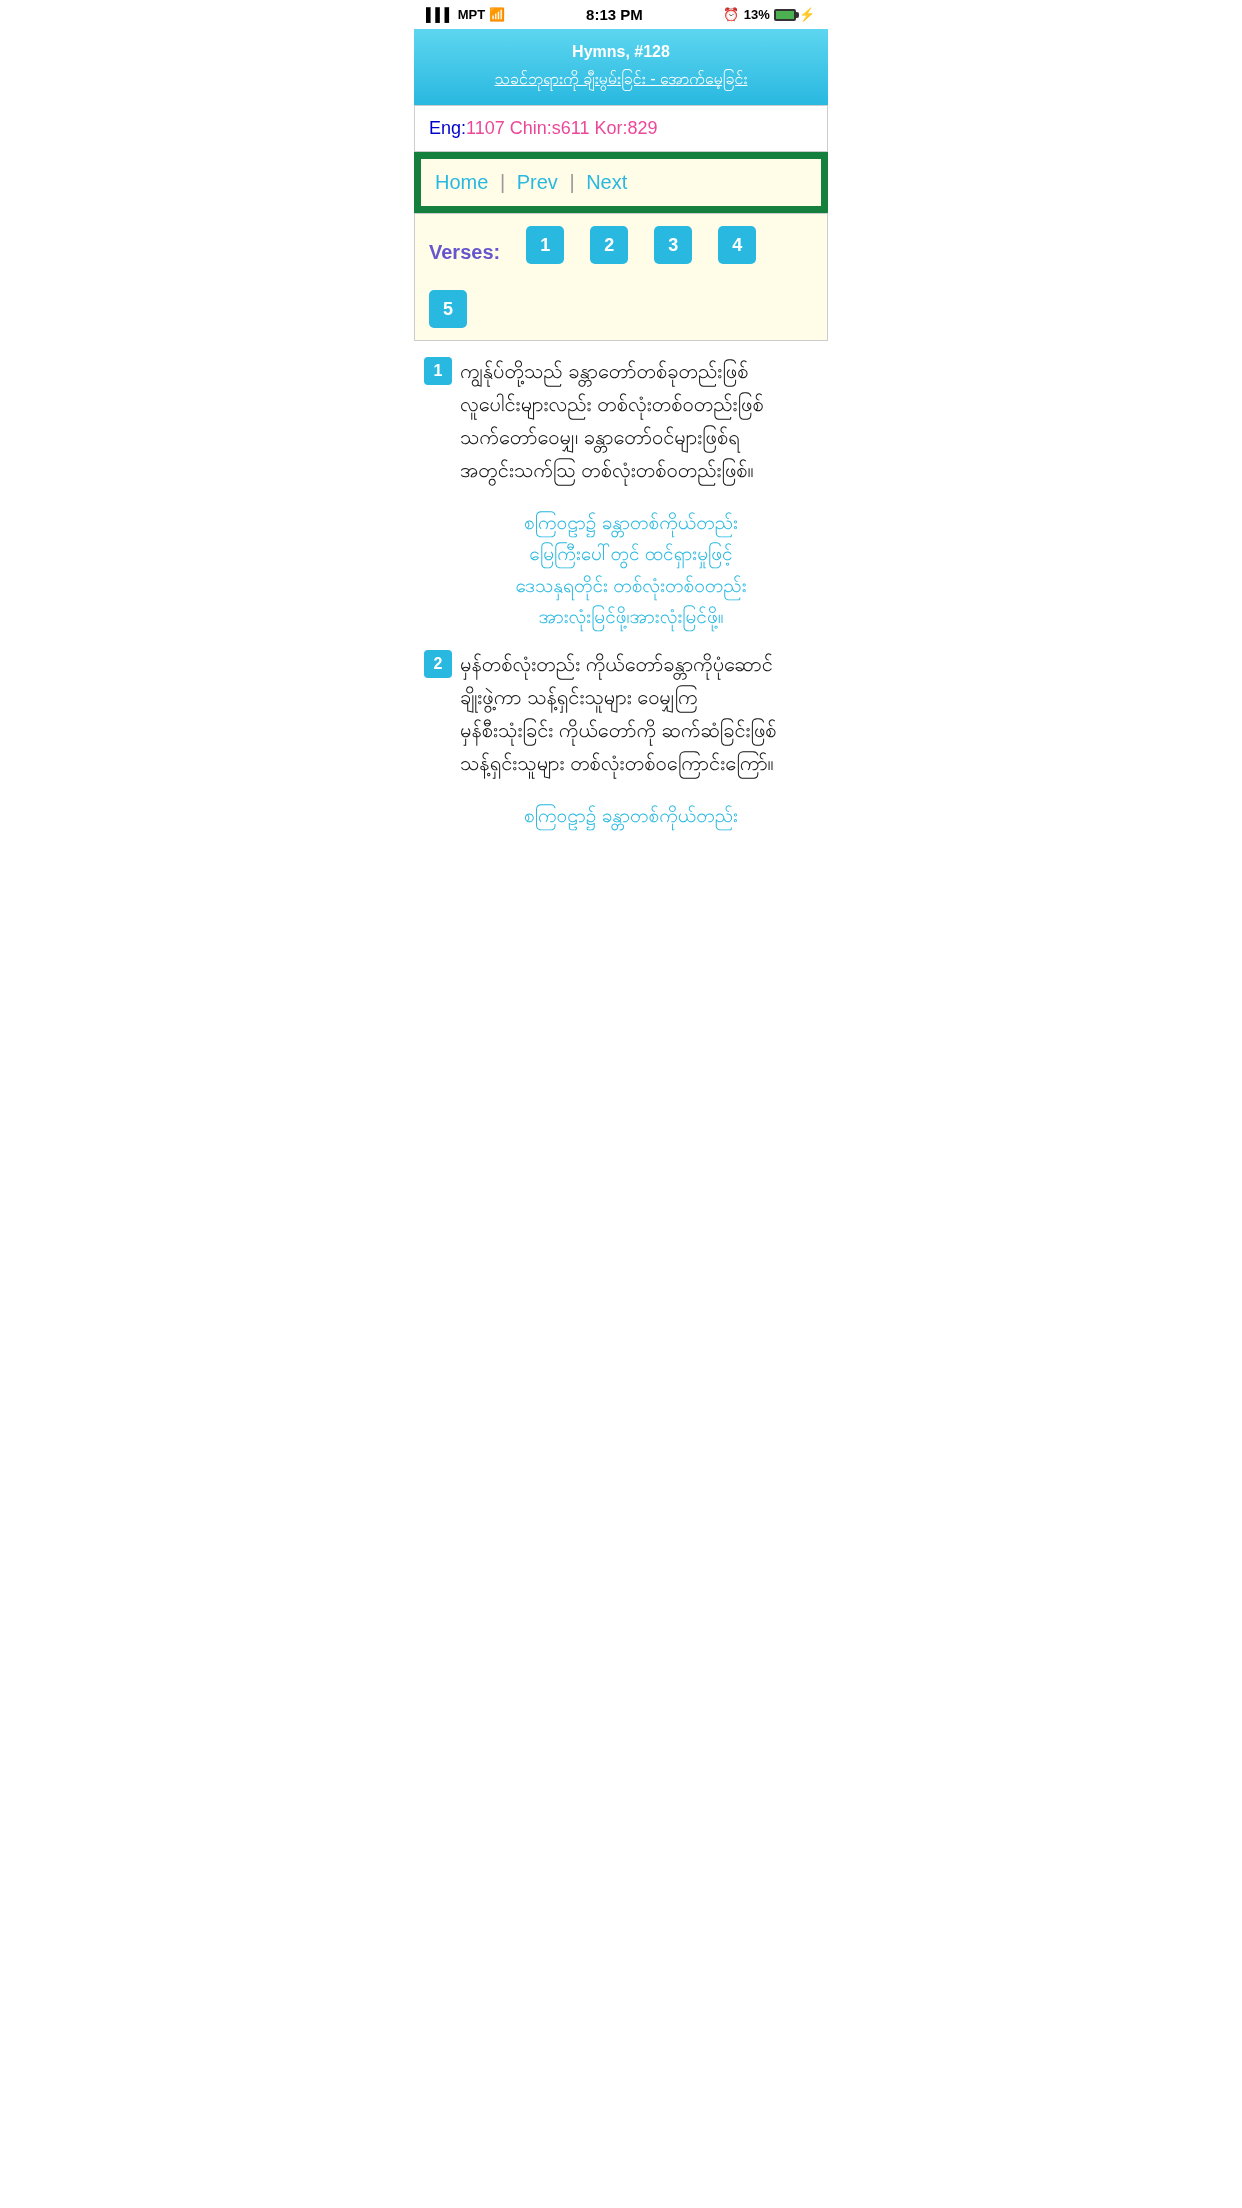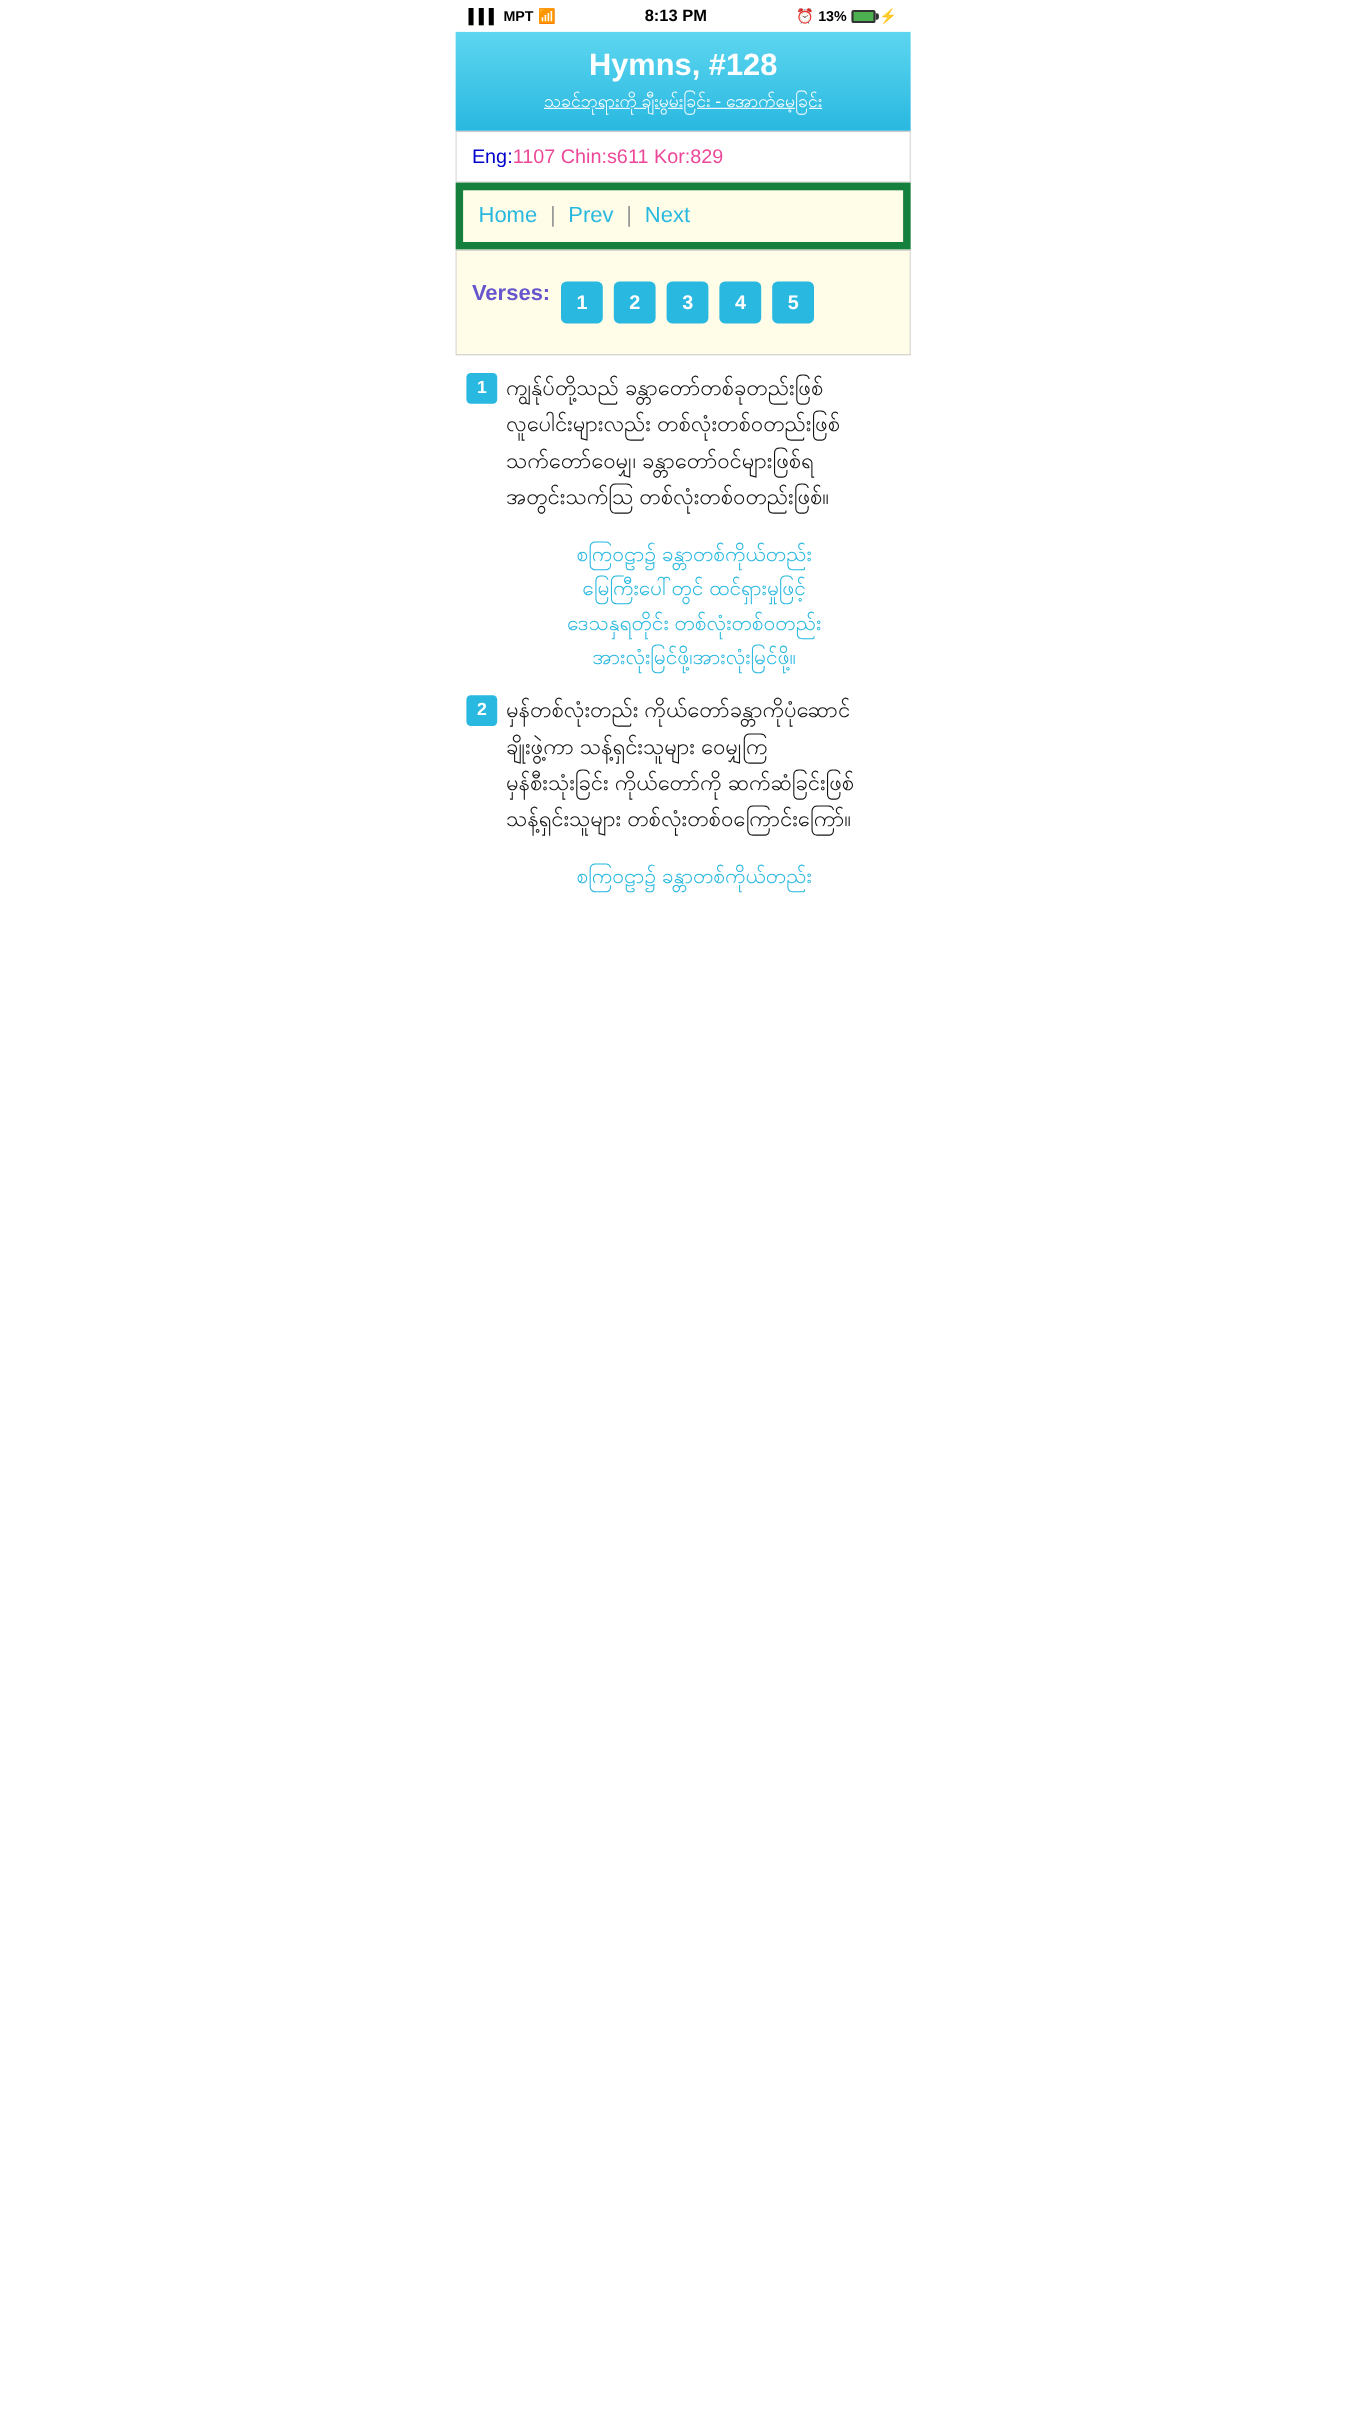--- a/index.html
+++ b/index.html
@@ -48,21 +48,21 @@
     }
 
     
     .header {
       background: linear-gradient(180deg, #5dd6f0 0%, #29b8e0 100%);
       text-align: center;
       padding: 14px 10px;
     }
     .header-title {
       color: #fff;
-      font-size: 28px;
+      font-size: 16px;
       font-weight: bold;
       margin-bottom: 6px;
       text-align: center;
     }
     .header-subtitle {
       color: #fff;
       font-size: 16px;
       font-weight: normal;
       line-height: 1.5;
       text-decoration: underline;
@@ -88,25 +88,25 @@
     .nav-row a {
       color: #29b8e0;
       text-decoration: none;
       font-weight: normal;
     }
     .nav-sep { color: #999; margin: 0 6px; }
 
     
     .verses-row {
       border: 1px solid #ccc;
-      padding: 28px 14px;
+      padding: 12px 14px;
       background: #fffde8;
       display: flex;
-      align-items: flex-start;
-      gap: 10px;
+      align-items: flex-end;
+      gap: 26px;
       flex-wrap: wrap;
     }
     .verses-label {
       color: #6655cc;
       font-size: 20px;
       font-weight: bold;
     }
     .verse-btn {
       background: #29b8e0;
       color: #fff;

